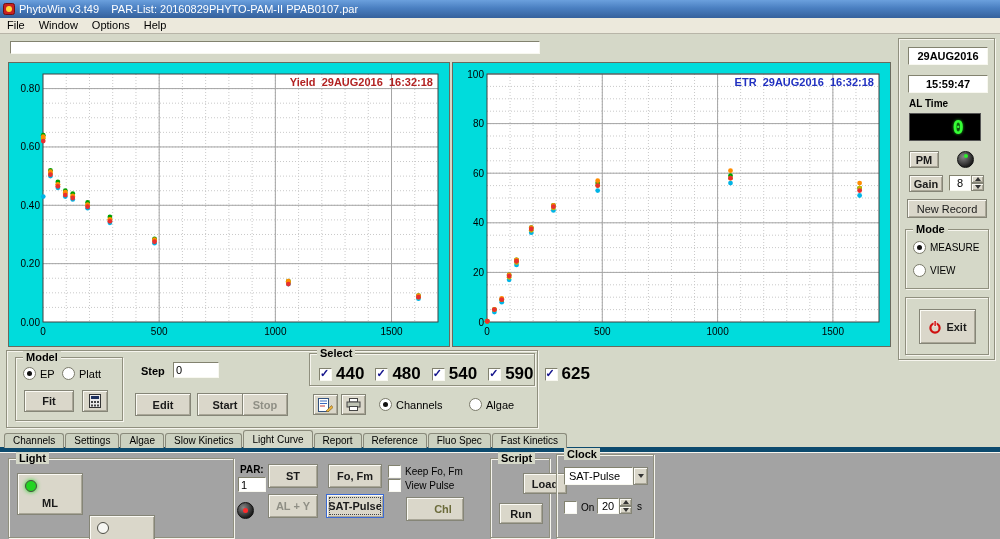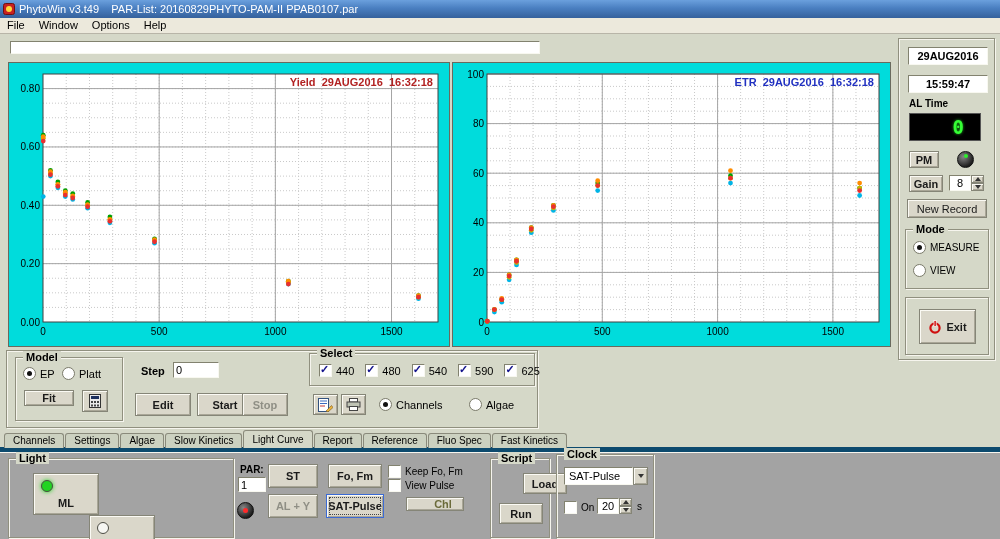--- a/index.html
+++ b/index.html
@@ -18,21 +18,21 @@
   .btn{background:#dad7ca;border:1px solid #858577;
        box-shadow:inset 1px 1px 0 #fbfaf4,inset -1px -1px 0 #a9a697;
        font-family:"Liberation Sans",sans-serif;font-size:11px;font-weight:bold;color:#1a1a1a;
        display:flex;align-items:center;justify-content:center;padding:0;box-sizing:border-box;}
   .btn.disabled{color:#8f8f85;}
   .btn.focused{border:1px solid #3b6ad4;outline:1px dotted #444;outline-offset:-4px;}
   .group{position:absolute;border:1px solid #90907f;
        box-shadow:1px 1px 0 #f6f5ee,inset 1px 1px 0 #f6f5ee;box-sizing:border-box;}
   .glabel{position:absolute;top:-7px;left:7px;background:#d5d8c8;padding:0 3px;
        font-size:11px;font-weight:bold;line-height:12px;}
-  .cb{display:flex;align-items:center;gap:4px;font-size:11px;font-weight:normal;}
+  .cb{display:flex;align-items:center;gap:4px;font-size:17px;font-weight:bold;}
   .cb.plain{font-weight:normal;font-size:10px;}
   .cbbox{width:11px;height:11px;background:#fff;border:1px solid;flex:0 0 auto;
        border-color:#82826f #f8f8f0 #f8f8f0 #82826f;position:relative;}
   .cbbox.checked::after{content:"\2713";position:absolute;left:0px;top:-2px;
        font-size:11px;font-weight:bold;color:#14148c;}
   .rad{display:flex;align-items:center;gap:4px;font-size:10px;position:absolute;}
   .rad.f11{font-size:11px;}
   .radio{width:11px;height:11px;border-radius:50%;background:#fff;border:1px solid #7a7a6a;
        position:relative;flex:0 0 auto;}
   .radio.sel::after{content:"";position:absolute;left:3px;top:3px;width:5px;height:5px;
@@ -359,21 +359,21 @@
   <div class="group" style="left:8px;top:6px;width:108px;height:64px;">
     <span class="glabel">Model</span>
     <label class="rad f11" style="left:7px;top:9px;">
       <span class="radio sel"></span>
       <span style="font-weight:normal">EP</span>
     </label>
     <label class="rad f11" style="left:46px;top:9px;">
       <span class="radio"></span>
       <span>Platt</span>
     </label>
-    <button class="abs btn" style="left:8px;top:32px;width:50px;height:16px;">Fit</button>
+    <button class="abs btn" style="left:8px;top:32px;width:50px;height:22px;">Fit</button>
     <button class="abs btn" style="left:66px;top:32px;width:26px;height:22px;">
       <svg width="12" height="14" viewBox="0 0 12 14">
         <rect x="0.5" y="0.5" width="11" height="13" fill="#e9e9e9" stroke="#333"></rect>
         <rect x="2" y="2" width="8" height="3" fill="#1c2f5e"></rect>
         <rect x="2" y="7" width="2" height="2" fill="#444"></rect>
           <rect x="5" y="7" width="2" height="2" fill="#444"></rect>
         <rect x="8" y="7" width="2" height="2" fill="#444"></rect>
           <rect x="2" y="10.5" width="2" height="2" fill="#444"></rect>
         <rect x="5" y="10.5" width="2" height="2" fill="#444"></rect>
           <rect x="8" y="10.5" width="2" height="2" fill="#444"></rect>
@@ -444,21 +444,21 @@
     <div class="tab active">Light Curve</div>
     <div class="tab">Report</div>
     <div class="tab">Reference</div>
     <div class="tab">Fluo Spec</div>
     <div class="tab">Fast Kinetics</div>
   </div>
 
 <div id="bottompanel">
   <div class="group" style="left:8px;top:6px;width:226px;height:80px;">
     <span class="glabel">Light</span>
-    <button class="abs btn ledbtn" style="left:24px;top:14px;width:66px;height:42px;">
+    <button class="abs btn ledbtn" style="left:8px;top:14px;width:66px;height:42px;">
       <span class="led on"></span>
       <span class="lbl">ML</span>
     </button>
     <button class="abs btn ledbtn" style="left:80px;top:14px;width:66px;height:42px;">
       <span class="led off"></span>
       <span class="lbl">AL</span>
     </button>
 
   </div>
   <span class="abs minilabel" style="left:240px;top:12px;">PAR:</span>
@@ -469,21 +469,21 @@
   <button class="abs btn" style="left:328px;top:12px;width:54px;height:24px;">Fo, Fm</button>
   <button class="abs btn focused" style="left:326px;top:42px;width:58px;height:24px;">SAT-Pulse</button>
   <label class="abs cb plain" style="left:388px;top:13px;">
     <span class="cbbox"></span>
     <span>Keep Fo, Fm</span>
   </label>
   <label class="abs cb plain" style="left:388px;top:27px;">
     <span class="cbbox"></span>
     <span>View Pulse</span>
   </label>
-  <button class="abs btn" style="left:406px;top:45px;width:58px;height:14px;color:#6b6b3a;padding-left:16px;">Chl</button>
+  <button class="abs btn" style="left:406px;top:45px;width:58px;height:24px;color:#6b6b3a;padding-left:16px;">Chl</button>
   <div class="group" style="left:490px;top:6px;width:60px;height:80px;">
     <span class="glabel">Script</span>
     <button class="abs btn" style="left:8px;top:14px;width:44px;height:21px;margin-left:24px;">Load</button>
     <button class="abs btn" style="left:8px;top:44px;width:44px;height:21px;">Run</button>
   </div>
   <div class="group" style="left:556px;top:2px;width:98px;height:84px;">
     <span class="glabel">Clock</span>
     <div class="abs dropdown" style="left:7px;top:12px;width:84px;">
       <span class="ddtext inset">SAT-Pulse</span>
       <span class="ddbtn btn">

